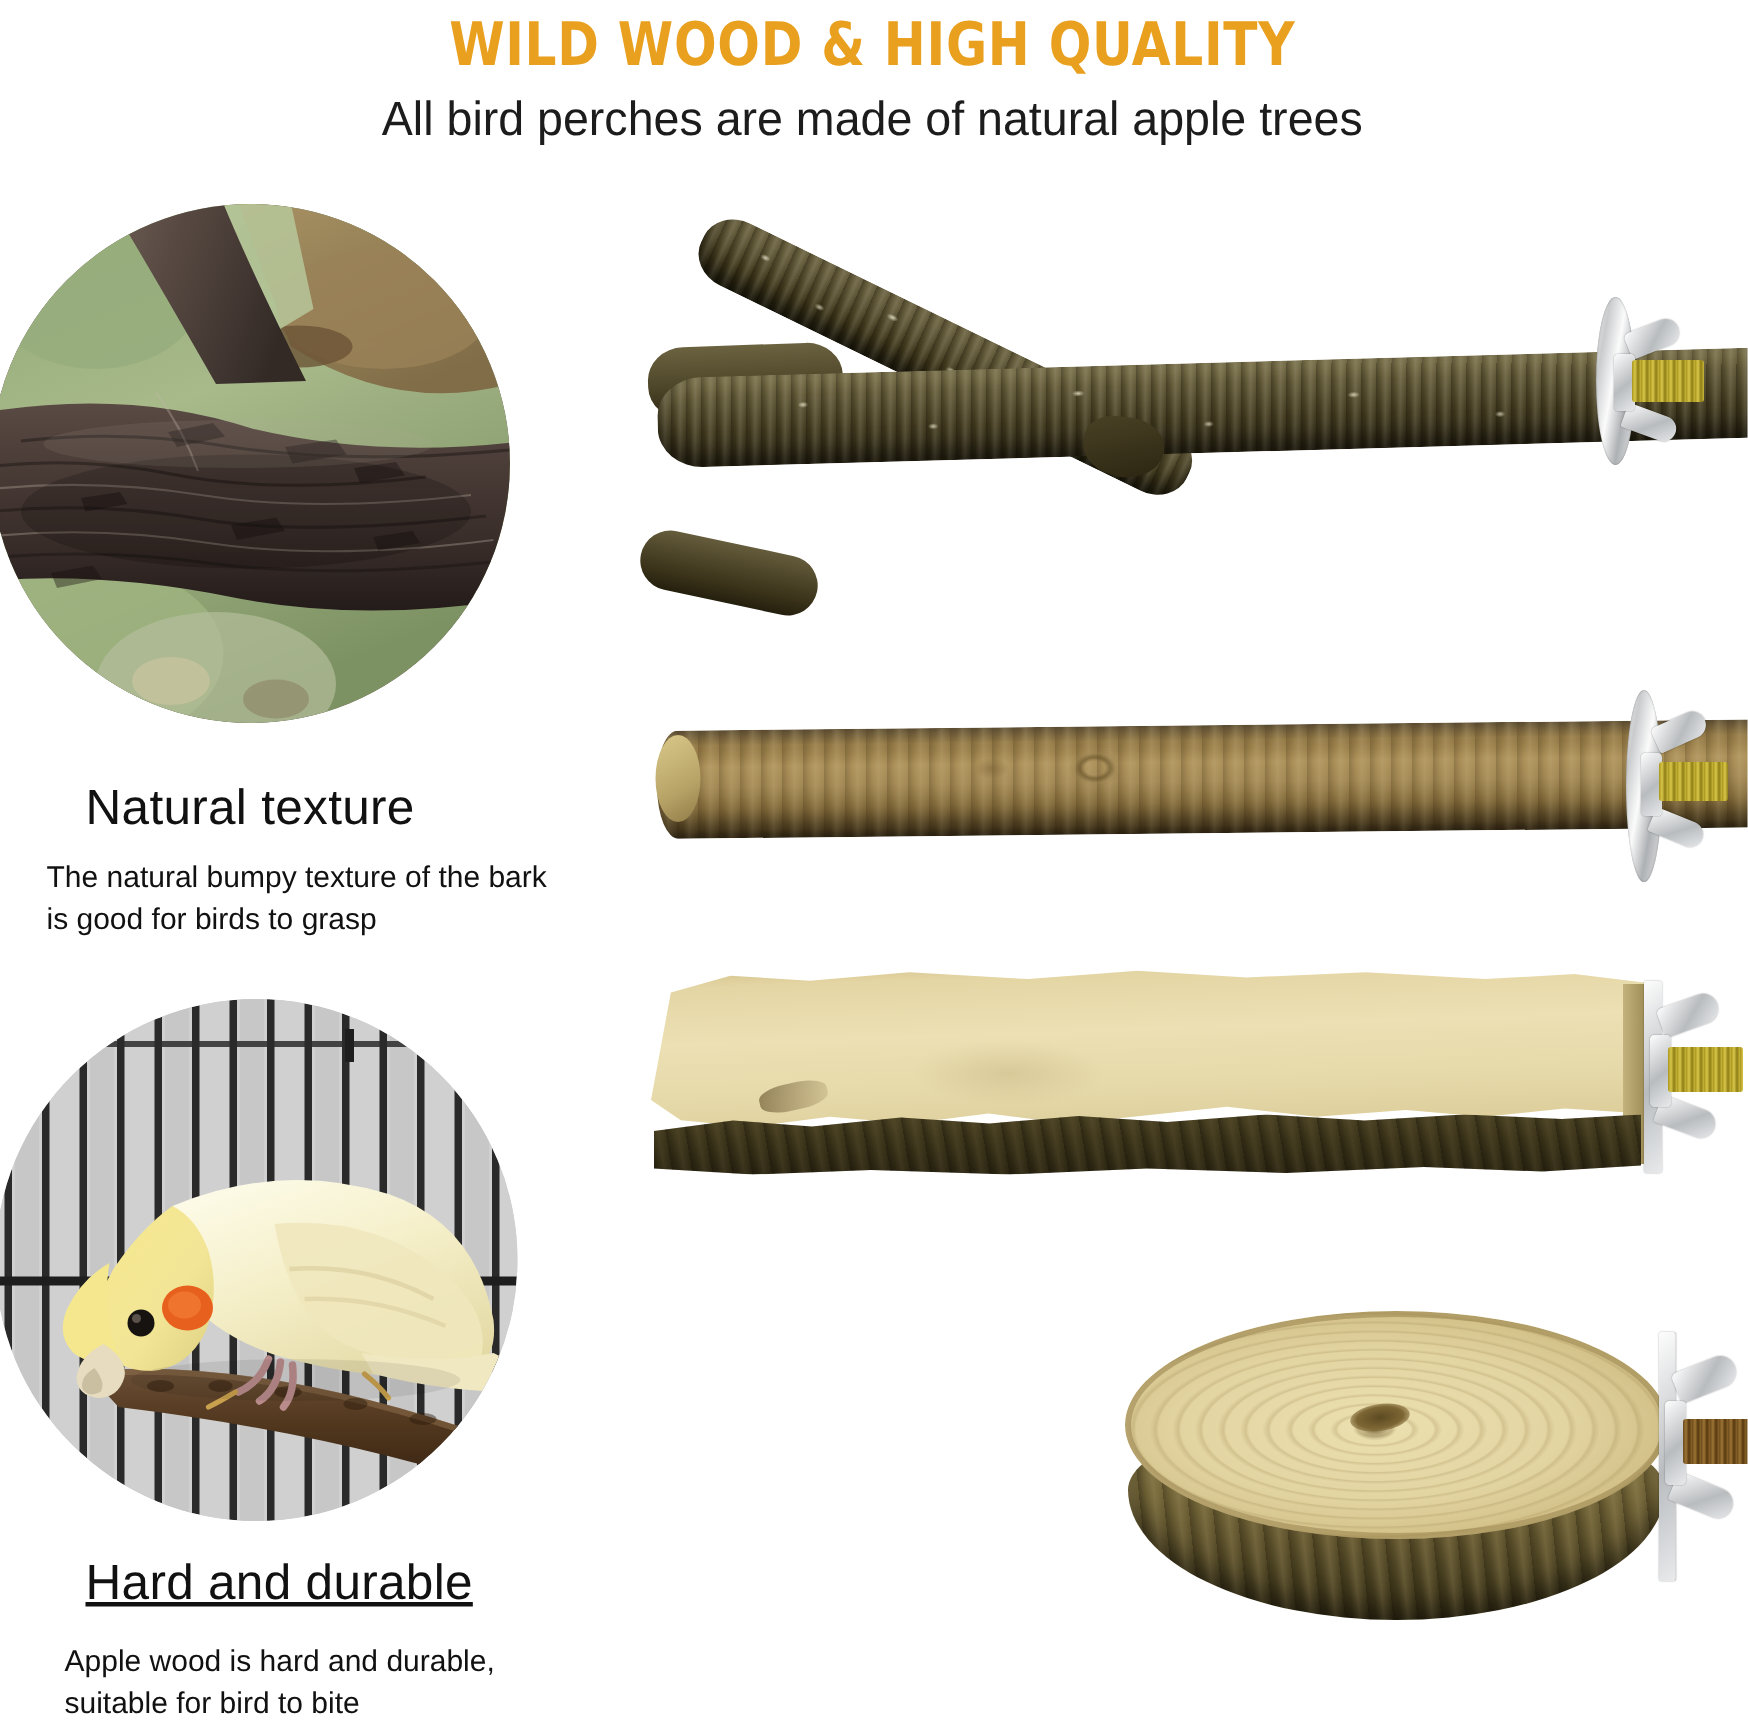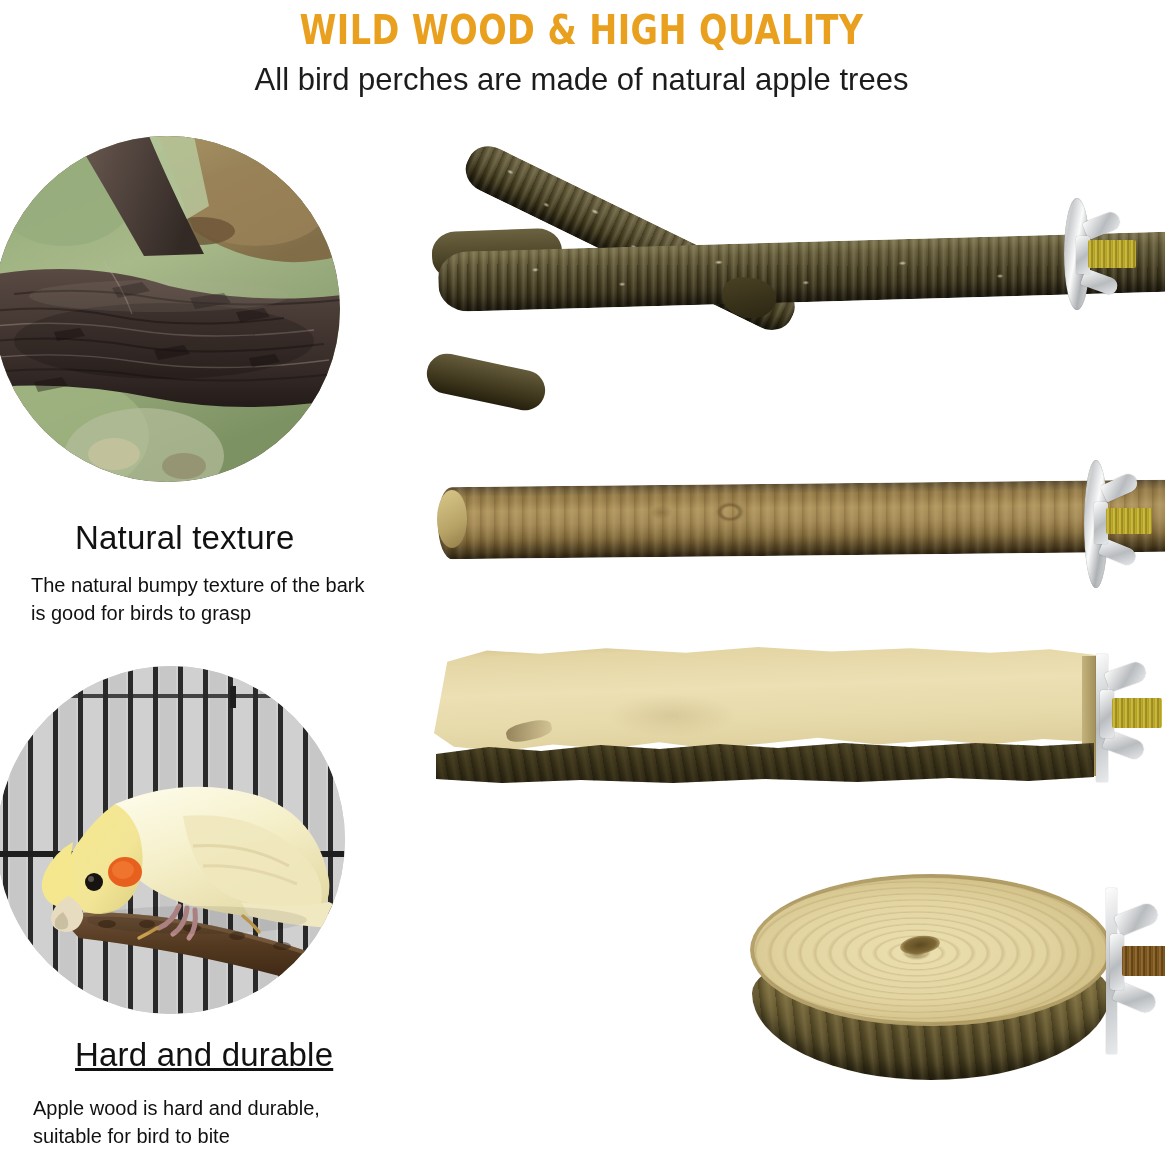--- a/index.html
+++ b/index.html
@@ -25,30 +25,30 @@
   }
 
   
   .photo-circle{position:absolute;border-radius:50%;overflow:hidden;}
 
   #photo-bark{left:-6px;top:136px;width:346px;height:346px;background:#6d6455;}
   #photo-cage{left:-3px;top:666px;width:348px;height:348px;background:#c9c9c9;}
 
   .cap-title{
     position:absolute;font-size:33px;color:#111;font-weight:400;
-    letter-spacing:0.2px;white-space:nowrap;margin-left:18px;
+    letter-spacing:0.2px;white-space:nowrap;
   }
   .cap-body{
     position:absolute;font-size:20px;color:#111;line-height:1.42;
     font-weight:400;
   }
   #cap1-title{left:57px;top:519px;}
   #cap1-body{left:31px;top:571px;width:350px;}
   #cap2-title{left:57px;top:1036px;text-decoration:underline;}
-  #cap2-body{left:33px;top:1094px;width:360px;}
+  #cap2-body{left:43px;top:1094px;width:360px;}
 
   
   .product{position:absolute;}
 
   
   .washer{position:absolute;border-radius:50%;
     background:linear-gradient(100deg,#f4f4f4 0%,#c9cbcd 22%,#fbfbfb 46%,#aeb1b4 70%,#e9eaeb 100%);
     box-shadow:0 0 1px rgba(0,0,0,.45) inset;}
   .bolt{position:absolute;border-radius:2px;}
   .bolt.brass{background:repeating-linear-gradient(90deg,#a8961d 0px,#d8c64a 2px,#8e7d14 4px,#c9b73c 6px);}

